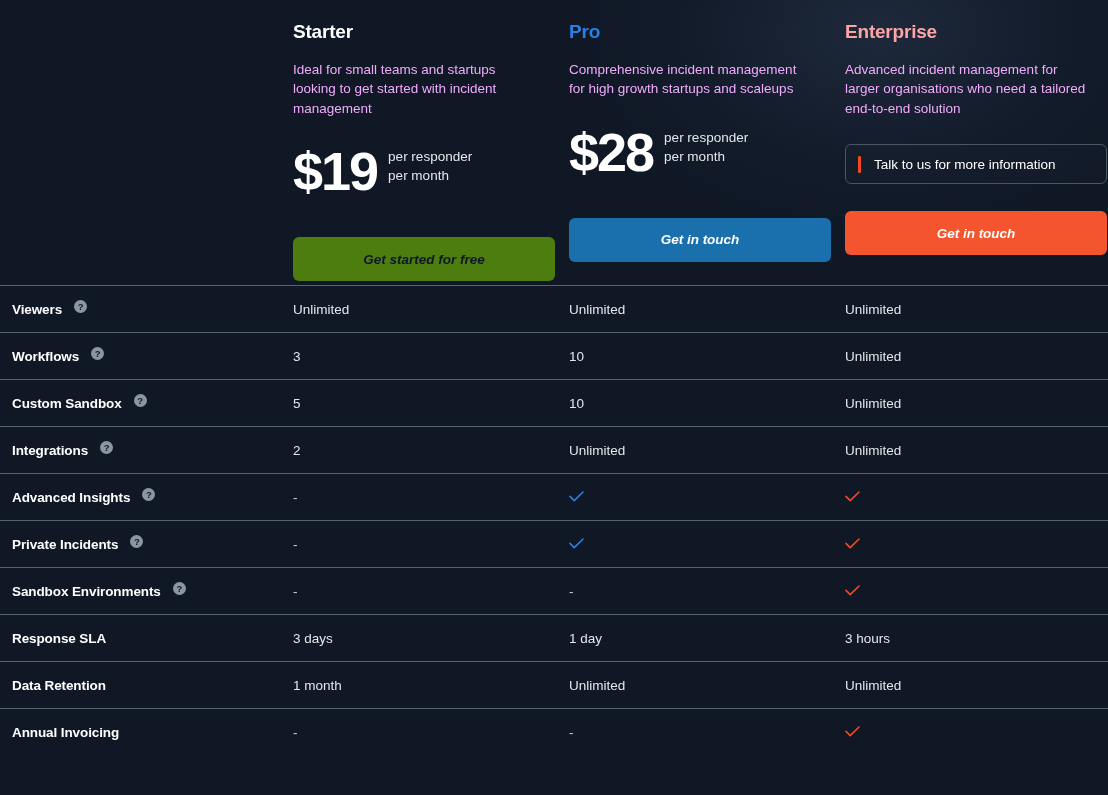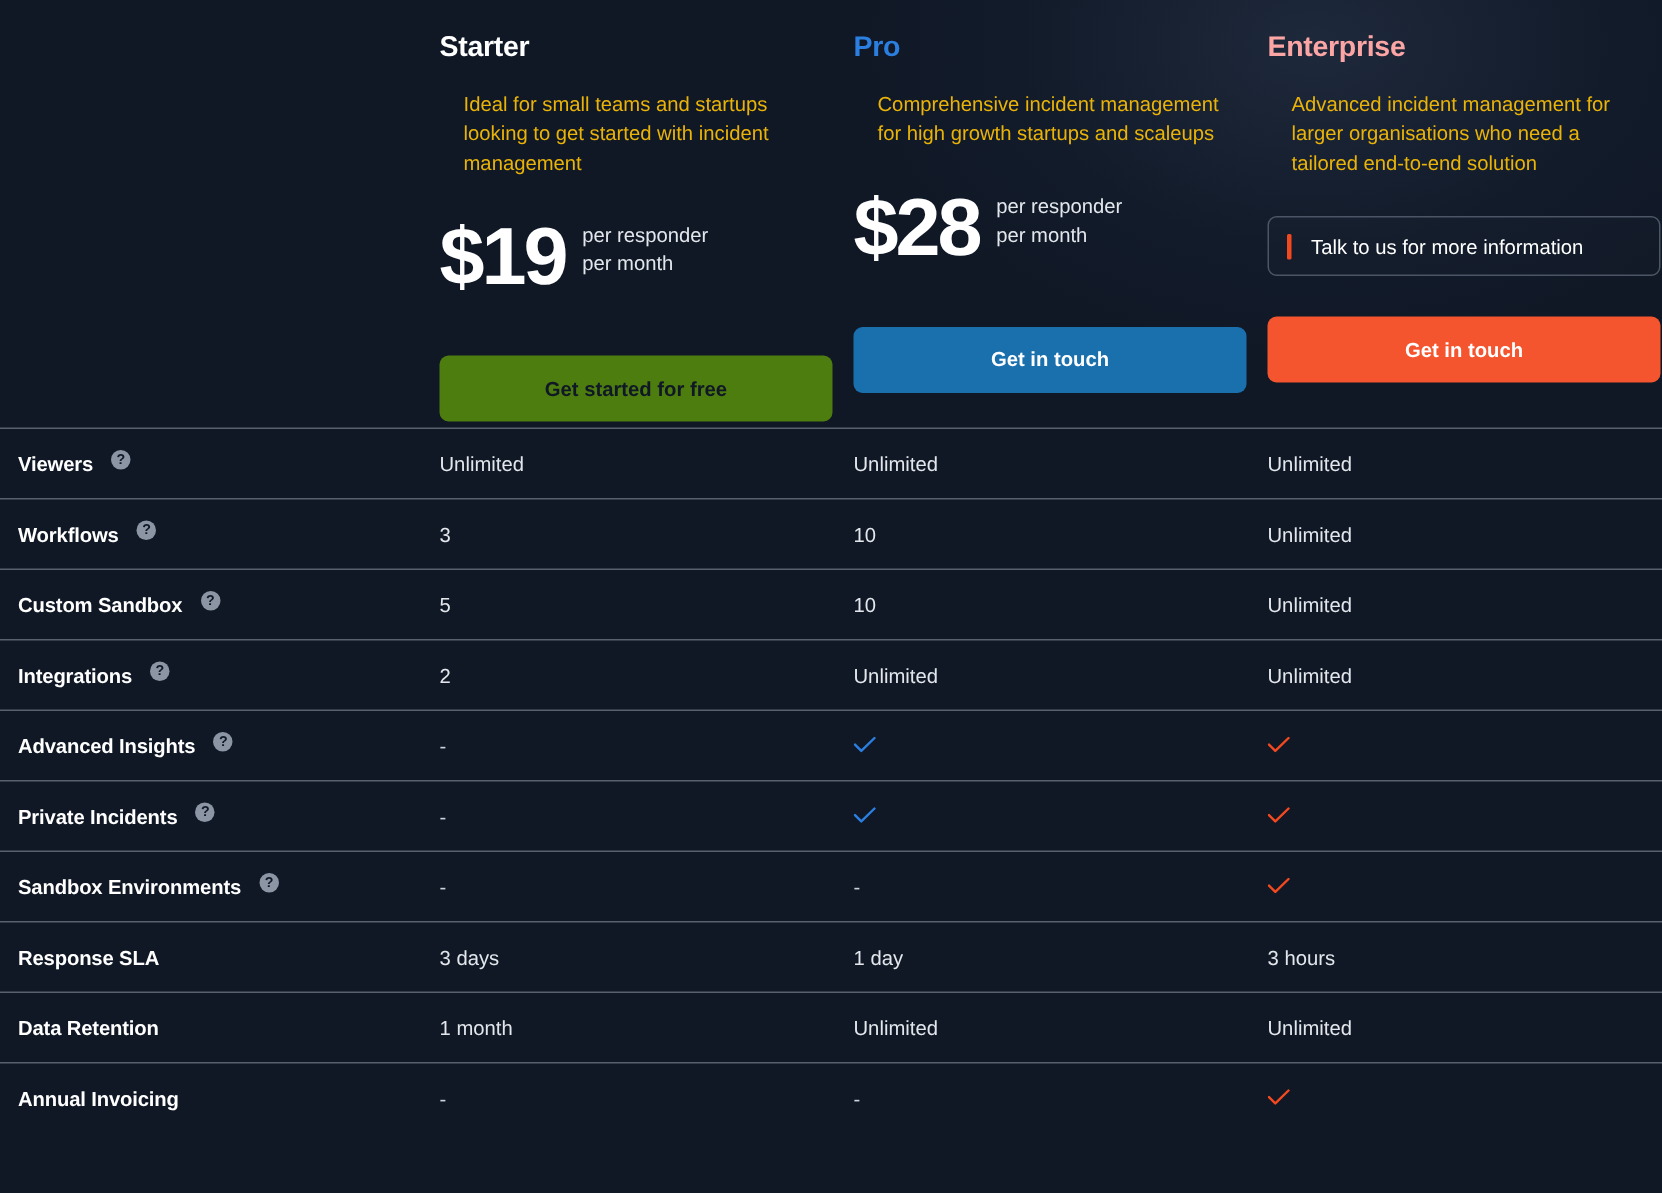--- a/index.html
+++ b/index.html
@@ -56,22 +56,22 @@
     letter-spacing: -0.2px;
     margin: 0 0 17px 0;
     line-height: 1.1;
   }
   .plan-name.starter { color: #ffffff; }
   .plan-name.pro     { color: #2b7fe0; }
   .plan-name.ent     { color: #fca5a5; }
   .plan-desc {
     font-size: 13.5px;
     line-height: 19.5px;
-    color: #eab308;
-    margin: 16px;
+    color: #f0abfc;
+    margin: 0;
     max-width: 245px;
   }
   .price-block {
     margin-top: 26px;
     height: 66px;
     display: flex;
     align-items: flex-start;
   }
   .price-amount {
     font-size: 54px;
@@ -119,20 +119,21 @@
     border-radius: 6px;
     border: none;
     display: flex;
     align-items: center;
     justify-content: center;
     font-family: "Liberation Sans", sans-serif;
     font-size: 13.5px;
     font-weight: bold;
     cursor: pointer;
     padding: 0;
+    font-style: italic;
   }
   .cta.white  { background: #4d7c0f; color: #101826; }
   .cta.blue   { background: #1a6fad; color: #ffffff; }
   .cta.orange { background: #f4552e; color: #ffffff; }
 
   
   .feature-row {
     border-top: 1px solid #58616f;
     min-height: 43px;
     display: flex;

